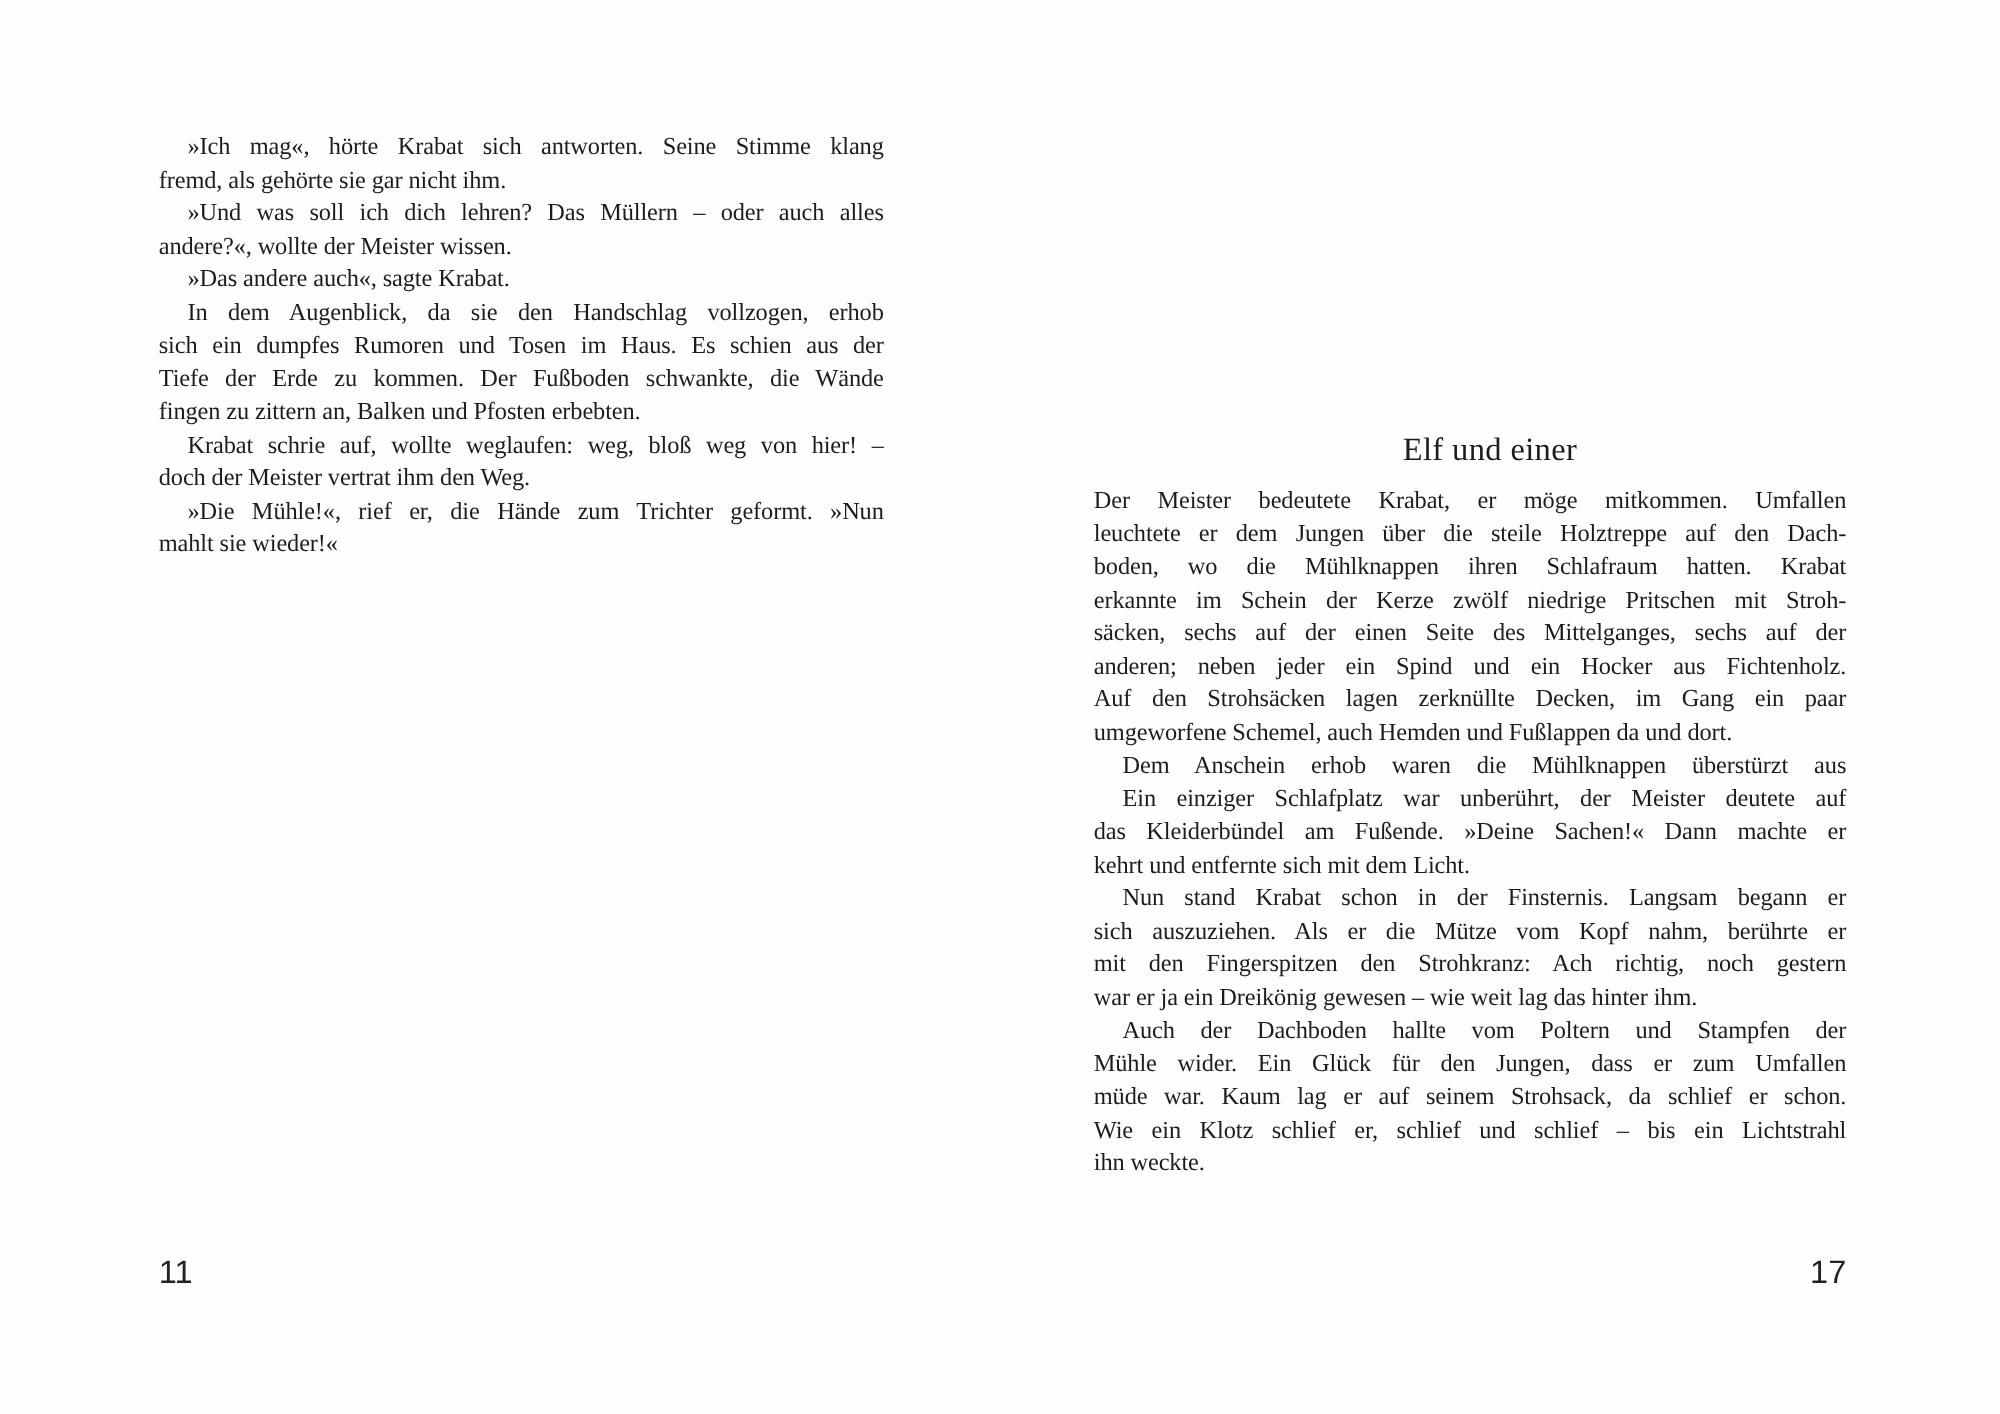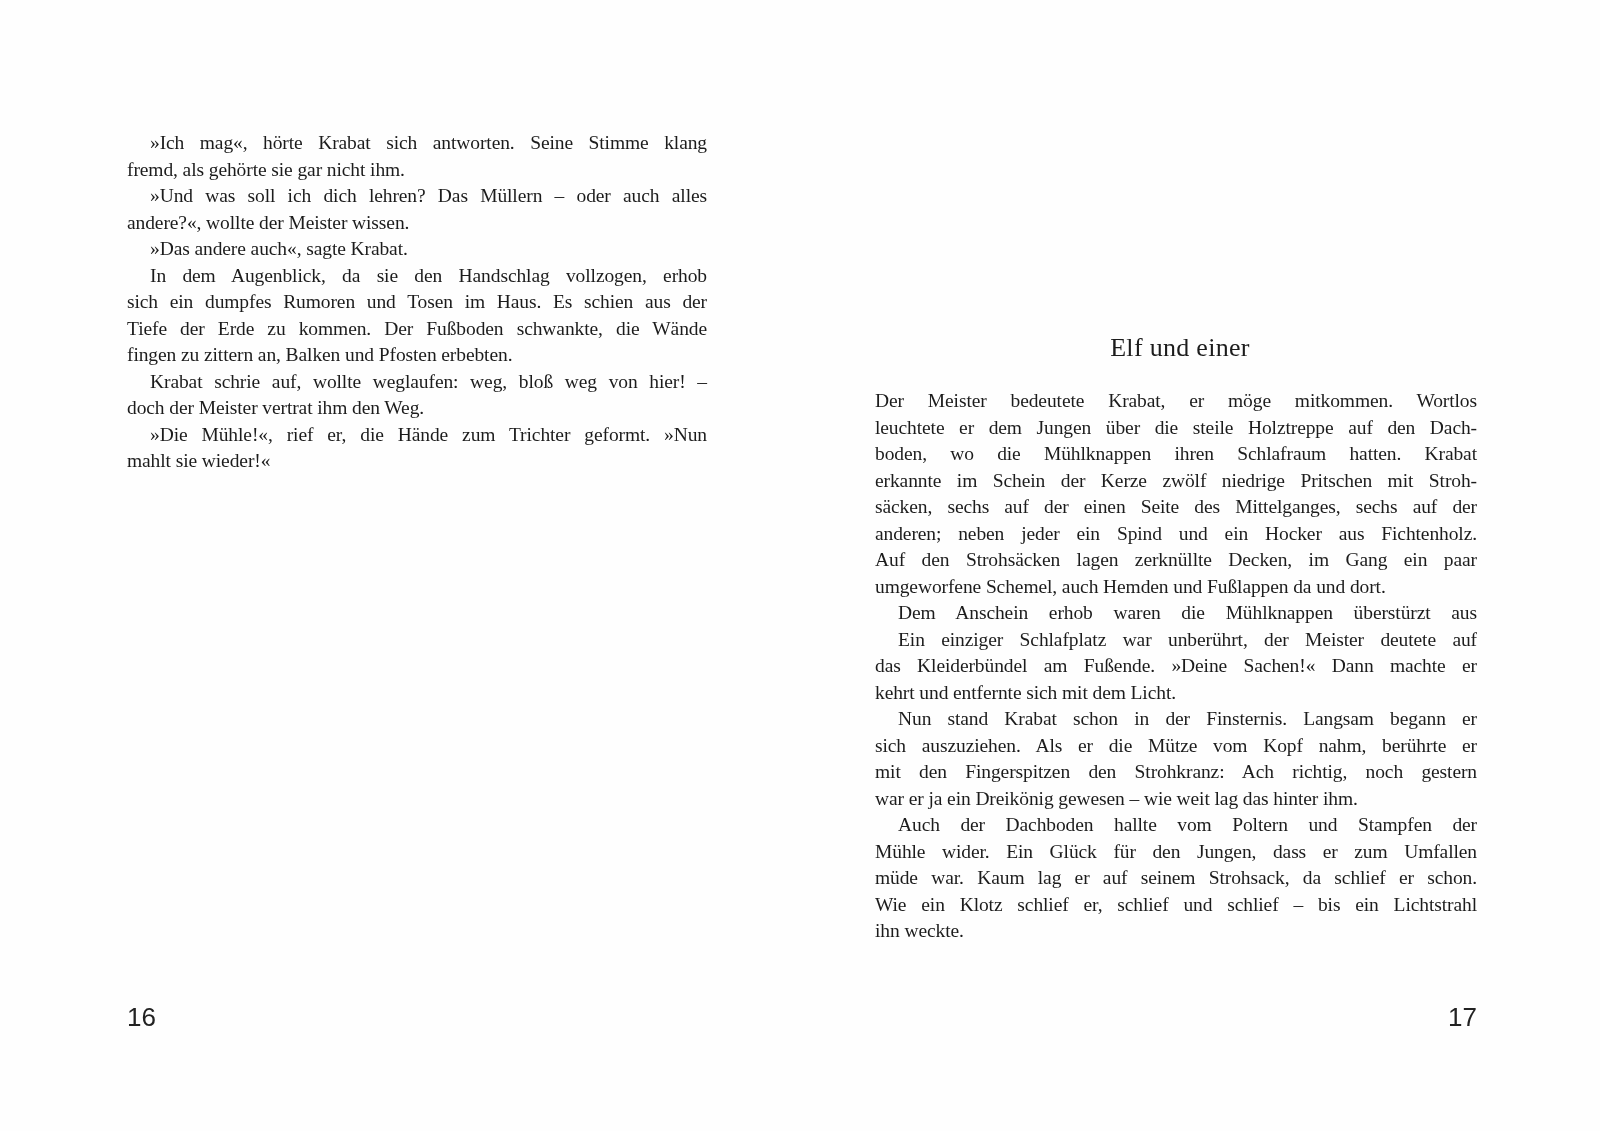--- a/index.html
+++ b/index.html
@@ -13,31 +13,31 @@
     overflow: hidden;
   }
   .page { position: absolute; inset: 0; }
   .text-block {
     position: absolute;
     font-size: 19.5px;
     line-height: 26.5px;
     letter-spacing: -0.1px;
     color: #1c1c1c;
   }
-  #left-text  { left: 127px; top: 130px; width: 580px; }
+  #left-text  { left: 127px; top: 105px; width: 580px; }
   #right-text { left: 875px; top: 388px; width: 602px; }
   .line { text-align: justify; text-align-last: justify; }
   .line.last { text-align: left; text-align-last: auto; }
   .line.indent { text-indent: 23px; }
   .chapter-heading {
     position: absolute;
     left: 875px;
     top: 328px;
     width: 602px;
-    margin: 4px;
+    margin: 16px;
     font-weight: normal;
     font-size: 26px;
     line-height: 31px;
     text-align: center;
     letter-spacing: 0.3px;
     color: #1c1c1c;
     font-family: Liberation Serif, serif;
   }
   .page-number {
     position: absolute;
@@ -64,27 +64,27 @@
         <div class="line last indent">»Das andere auch«, sagte Krabat.</div>
         <div class="line indent">In dem Augenblick, da sie den Handschlag vollzogen, erhob</div>
         <div class="line">sich ein dumpfes Rumoren und Tosen im Haus. Es schien aus der</div>
         <div class="line">Tiefe der Erde zu kommen. Der Fußboden schwankte, die Wände</div>
         <div class="line last">fingen zu zittern an, Balken und Pfosten erbebten.</div>
         <div class="line indent">Krabat schrie auf, wollte weglaufen: weg, bloß weg von hier! –</div>
         <div class="line last">doch der Meister vertrat ihm den Weg.</div>
         <div class="line indent">»Die Mühle!«, rief er, die Hände zum Trichter geformt. »Nun</div>
         <div class="line last">mahlt sie wieder!«</div>
       </div>
-    <div id="page-num-left" class="page-number">16</div>
+    <div id="page-num-left" class="page-number">11</div>
   </div>
 
   <div>
     <h2 class="chapter-heading">Elf und einer</h2>
     <div id="right-text" class="text-block">
-        <div class="line">Der Meister bedeutete Krabat, er möge mitkommen. Wortlos</div>
+        <div class="line">Der Meister bedeutete Krabat, er möge mitkommen. Umfallen</div>
         <div class="line">leuchtete er dem Jungen über die steile Holztreppe auf den Dach-</div>
         <div class="line">boden, wo die Mühlknappen ihren Schlafraum hatten. Krabat</div>
         <div class="line">erkannte im Schein der Kerze zwölf niedrige Pritschen mit Stroh-</div>
         <div class="line">säcken, sechs auf der einen Seite des Mittelganges, sechs auf der</div>
         <div class="line">anderen; neben jeder ein Spind und ein Hocker aus Fichtenholz.</div>
         <div class="line">Auf den Strohsäcken lagen zerknüllte Decken, im Gang ein paar</div>
         <div class="line last">umgeworfene Schemel, auch Hemden und Fußlappen da und dort.</div>
         <div class="line indent">Dem Anschein erhob waren die Mühlknappen überstürzt aus</div>
         <div class="line indent">Ein einziger Schlafplatz war unberührt, der Meister deutete auf</div>
         <div class="line">das Kleiderbündel am Fußende. »Deine Sachen!« Dann machte er</div>

